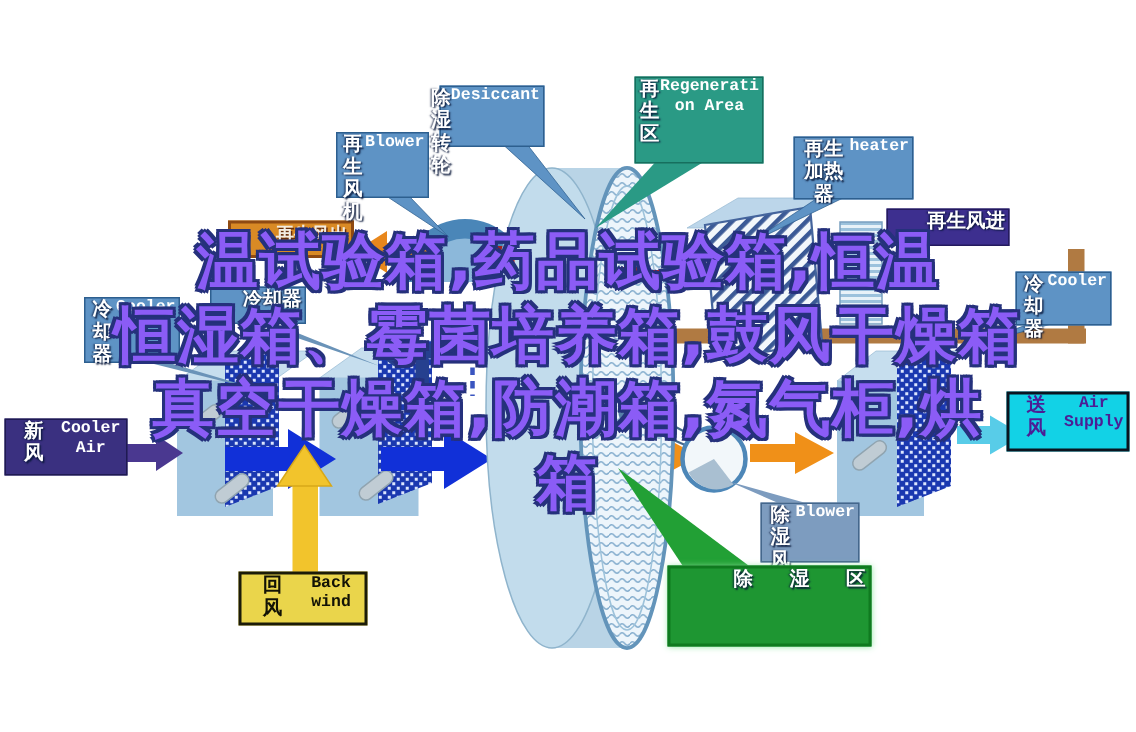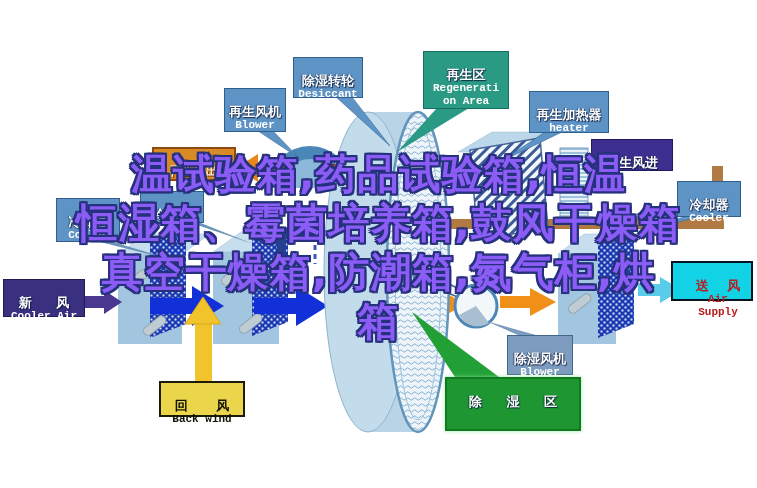--- a/index.html
+++ b/index.html
@@ -1,33 +1,33 @@
 <!DOCTYPE html>
 <html><head>
 <meta charset="utf-8">
 <style>
   html,body{margin:0;padding:0;background:#fff;}
   .scene{position:relative;width:757px;height:488px;overflow:hidden;background:#ffffff;
          font-family:"DejaVu Sans","Liberation Sans",sans-serif;}
   .scene svg{position:absolute;left:0;top:0;z-index:1;}
 
   
-  .lbl{position:absolute;z-index:2;display:flex;flex-direction:column;justify-content:space-between;
-       text-align:center;box-sizing:border-box;padding:15px 2px;}
+  .lbl{position:absolute;z-index:2;display:flex;flex-direction:row;justify-content:flex-end;
+       text-align:center;box-sizing:border-box;padding:0 2px;}
   .zh{font-size:13px;font-weight:bold;color:#fff;line-height:15px;
       text-shadow:1px 1px 1px rgba(8,22,56,.85),-1px 0 1px rgba(8,22,56,.6);}
   .en{font-family:"Liberation Mono","DejaVu Sans Mono",monospace;font-size:11px;font-weight:bold;
       color:#fff;line-height:13px;white-space:normal;}
   .box-blue{background:#5e93c5;border:1px solid #2d5f8f;}
   .box-gray-blue{background:#7d9cbf;border:1px solid #44678c;}
   .box-teal{background:#2a9a85;border:1px solid #166f5e;}
   .box-purple{background:#3d2f8f;border:1px solid #241a5e;}
   .box-indigo{background:#3a3080;border:1px solid #1f1a52;}
   .box-cyan{background:#12d2e6;border:2px solid #0a1420;}
-  .box-cyan .zh,.box-cyan .en{color:#b91c1c;text-shadow:none;margin-left:12px;}
+  .box-cyan .zh,.box-cyan .en{color:#4c1d95;text-shadow:none;margin-left:12px;}
   .box-yellow{background:#ead54b;border:2px solid #1b1b08;}
   .box-yellow .zh,.box-yellow .en{color:#121205;text-shadow:none;}
   .box-green{background:#1e9632;border:2px solid #0f7a1f;box-shadow:0 0 4px rgba(140,230,160,.9);gap:36px;}
   .box-green .en{font-size:10.5px;}
   .box-orange{background:#d98a25;border:2px solid #8f4a12;}
   .box-orange .zh{color:#f2ece2;font-size:12px;text-shadow:1px 1px 0 rgba(90,35,10,.9);}
   .ws14 .zh{word-spacing:14px;}
   .ws20 .zh{word-spacing:20px;}
   .ws24 .zh{word-spacing:24px;}
 

